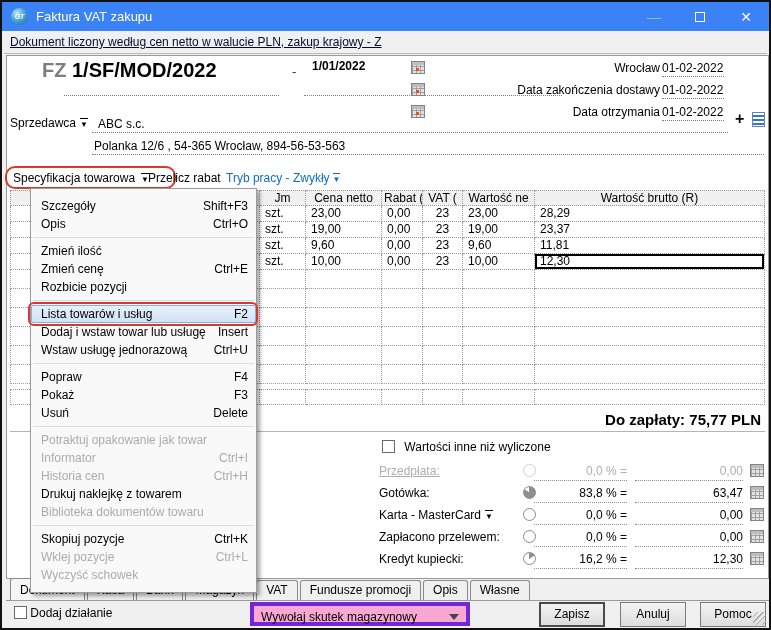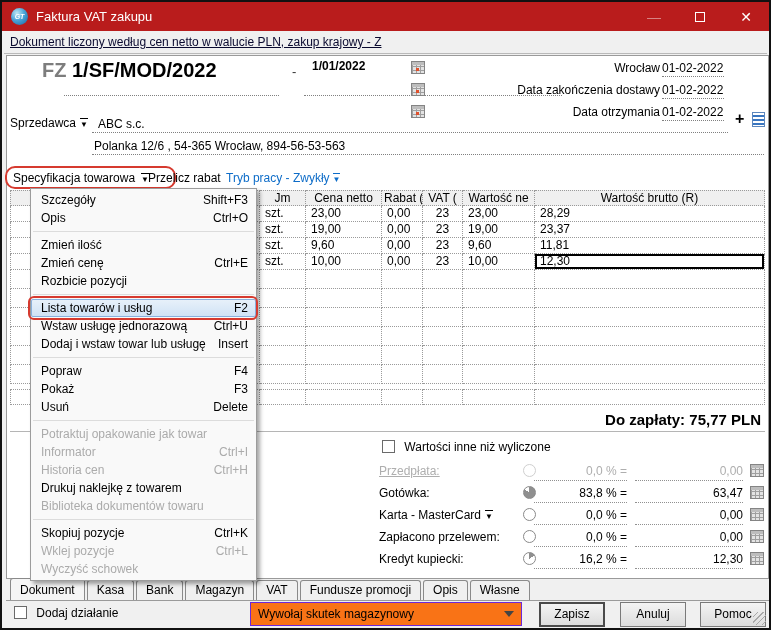--- a/index.html
+++ b/index.html
@@ -2,21 +2,21 @@
 <html><head>
 <meta charset="utf-8">
 <style>
   * { margin:0; padding:0; box-sizing:border-box; }
   html,body { background:#d8d8d8; font-family:"Liberation Sans", sans-serif; }
   .window{
     position:relative; width:771px; height:630px; background:#f0f0f0;
     border:2px solid #111; overflow:hidden; font-size:12px; color:#000;
   }
   
-  .titlebar{position:absolute;left:0;top:0;right:0;height:29px;background:#b91c1c;display:flex;align-items:center;}
+  .titlebar{position:absolute;left:0;top:0;right:0;height:29px;background:#3b82f6;display:flex;align-items:center;}
   .app-icon{width:17px;height:17px;border-radius:50%;margin:0 8px 0 9px;
     background:radial-gradient(circle at 35% 30%, #bfe8f2 0%, #4aa3d8 45%, #15659f 100%);
     color:#fff;font-size:7px;font-weight:bold;display:flex;align-items:center;justify-content:center;font-style:italic;}
   .title-text{color:#fff;font-size:13px;}
   .win-controls{position:absolute;right:0;top:0;height:29px;display:flex;}
   .win-btn{width:46px;height:29px;display:flex;align-items:center;justify-content:center;color:#fff;font-size:14px;}
   .win-btn.dim{color:rgba(255,255,255,.45);}
   .win-btn .maxbox{width:10px;height:10px;border:1px solid #fff;display:block;}
   
   .doclink-row{position:absolute;left:2px;top:29px;right:2px;height:23px;background:#f0f0f0;display:flex;align-items:center;border-bottom:1px solid #b9b9b9;}
@@ -88,37 +88,37 @@
   .pay-label.link{text-decoration:underline;}
   .pay-pie{position:absolute;left:521px;top:3px;width:13px;height:13px;border-radius:50%;border:1px solid #8a8a8a;background:#fff;}
   .pay-pct{position:absolute;left:532px;top:3px;width:93px;text-align:right;border-bottom:1px dotted #909090;padding-bottom:2px;}
   .pay-amt{position:absolute;left:633px;top:3px;width:108px;text-align:right;border-bottom:1px dotted #909090;padding-bottom:2px;}
   .pay-calc{position:absolute;left:748px;top:3px;}
   .pay-row.disabled .pay-label,.pay-row.disabled .pay-pct,.pay-row.disabled .pay-amt{color:#aeaeae;}
   .pay-row.disabled .pay-pie{border-color:#cfcfcf;}
   .dd-arrow{font-size:8px;display:inline-block;border-top:1px solid #000;padding-top:1px;margin-left:4px;}
   
   .menu{position:absolute;left:28px;top:186px;width:227px;background:#f9f9f9;border:1px solid #9c9c9c;
-    box-shadow:3px 3px 4px rgba(0,0,0,.35);padding:2px 0;z-index:50;}
+    box-shadow:3px 3px 4px rgba(0,0,0,.35);padding:8px 0;z-index:50;}
   .menu-item{position:relative;height:18px;line-height:18px;padding:0 8px 0 10px;display:flex;justify-content:space-between;white-space:nowrap;}
   .menu-item .sc{color:#000;}
   .menu-item.disabled, .menu-item.disabled .sc{color:#ababab;}
   .menu-item.selected{background:linear-gradient(#e8f1fa,#cfe2f5);box-shadow:inset 0 0 0 1px #88b0dd;border-radius:2px;gap:28px;}
   .menu-item.annotated::after{content:'';position:absolute;left:-3px;right:-2px;top:-3px;bottom:-3px;
     border:2px solid #d63a2f;border-radius:6px;pointer-events:none;}
   .menu-sep{height:1px;background:#dcdcdc;margin:4px 2px;}
   
   .tabs{position:absolute;left:8px;top:578px;display:flex;gap:2px;z-index:10;}
   .tab{height:20px;padding:2px 9px 0 9px;border:1px solid #8a8a8a;border-bottom:none;border-radius:3px 3px 0 0;background:#f0f0f0;white-space:nowrap;}
   .tab.active{background:#f5f5f5;height:22px;margin-top:-2px;padding-top:4px;}
   .tabs-baseline{position:absolute;left:4px;top:598px;width:763px;border-top:1px solid #9a9a9a;}
   
   .footer-chk{position:absolute;left:12px;top:604px;}
-  .footer-chk .lbl{margin-left:6px;}
-  .combo{position:absolute;left:248px;top:600px;width:272px;height:24px;background:#f97316;border:1px solid #6d28d9;
+  .footer-chk .lbl{}
+  .combo{position:absolute;left:248px;top:600px;width:220px;height:24px;background:#f9a8d4;border:4px solid #6d28d9;
     line-height:22px;padding-left:7px;}
   .combo .dd{position:absolute;right:7px;top:8px;width:0;height:0;border-left:5px solid transparent;border-right:5px solid transparent;border-top:6px solid #444;}
   .btn{position:absolute;top:600px;width:66px;height:25px;background:linear-gradient(#f4f4f4,#dcdcdc);
     border:1px solid #7a7a7a;text-align:center;line-height:22px;}
   .btn.default{border:2px solid #4a4a4a;line-height:20px;}
   .btn-save{left:537px;} .btn-cancel{left:618px;} .btn-help{left:698px;}
   .grip{position:absolute;right:3px;bottom:3px;width:13px;height:13px;
     background:repeating-linear-gradient(135deg,transparent 0 3px,#a8a8a8 3px 4px);}
 </style>
 </head>
@@ -360,26 +360,26 @@
       <div class="menu-item">
         <span>Rozbicie pozycji</span>
         <span class="sc"></span>
       </div>
       <div class="menu-sep"></div>
       <div class="menu-item selected annotated">
         <span>Lista towarów i usług</span>
         <span class="sc">F2</span>
       </div>
       <div class="menu-item">
+        <span>Dodaj i wstaw towar lub usługę</span>
+        <span class="sc">Insert</span>
+      </div>
+      <div class="menu-item">
         <span>Wstaw usługę jednorazową</span>
         <span class="sc">Ctrl+U</span>
-      </div>
-      <div class="menu-item">
-        <span>Dodaj i wstaw towar lub usługę</span>
-        <span class="sc">Insert</span>
       </div>
       <div class="menu-sep"></div>
       <div class="menu-item">
         <span>Popraw</span>
         <span class="sc">F4</span>
       </div>
       <div class="menu-item">
         <span>Pokaż</span>
         <span class="sc">F3</span>
       </div>

